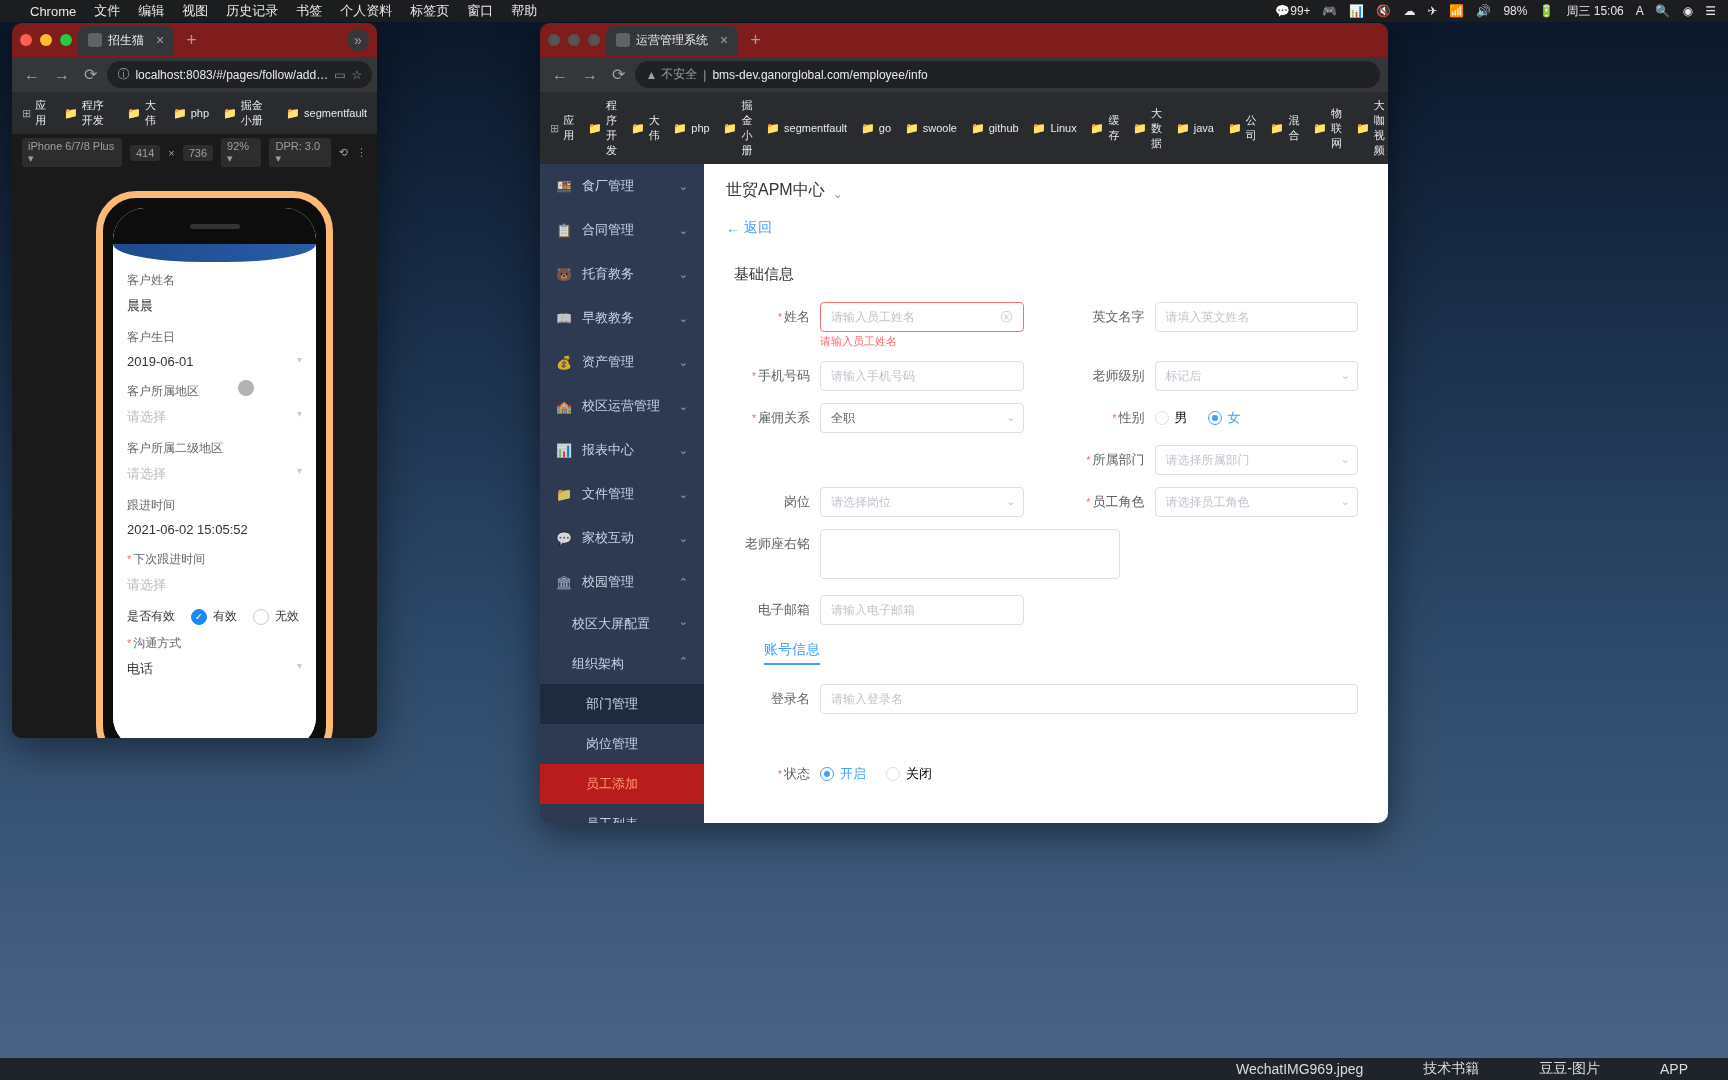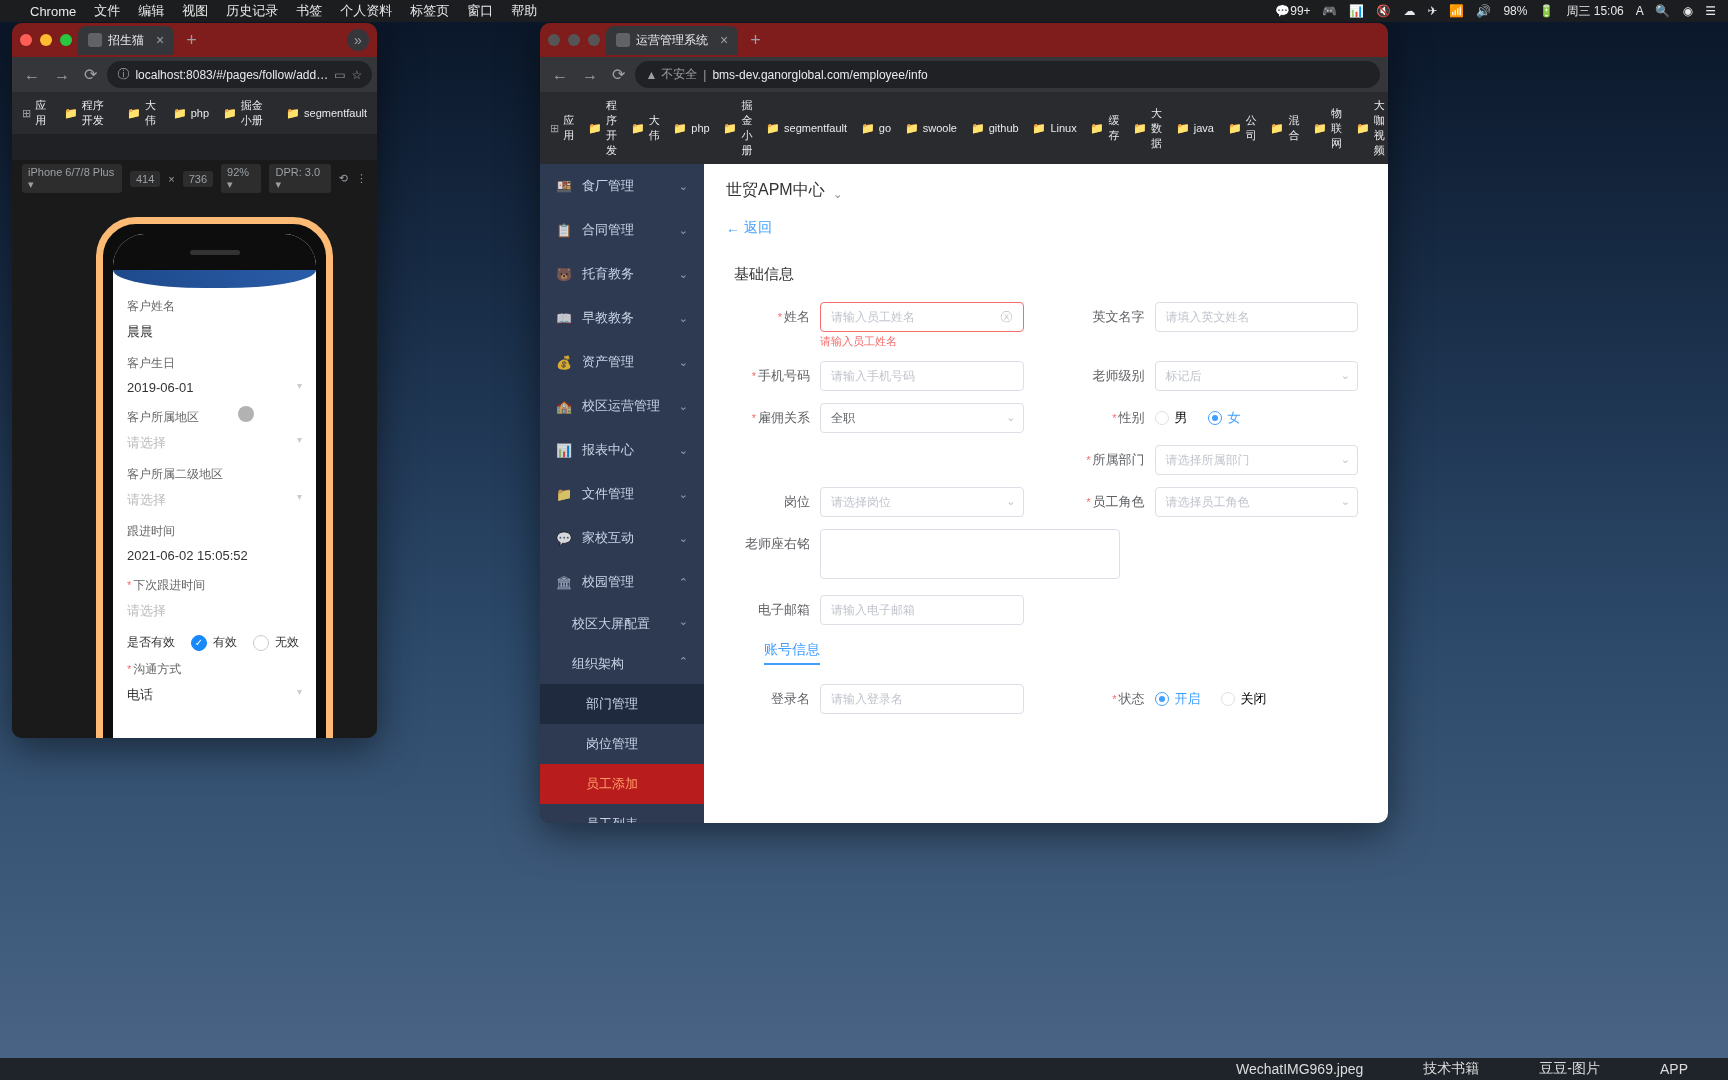--- a/index.html
+++ b/index.html
@@ -24,21 +24,21 @@
 .newtab { color: #9aa0a6; font-size: 18px; margin-left: 6px; padding: 0 6px; }
 .newshare { margin-left: auto; width: 22px; height:22px; border-radius: 50%; background:#35363a; color:#9aa0a6; display:flex; align-items:center; justify-content:center; font-size:14px;}
 .url-row { display: flex; align-items: center; padding: 4px 8px; background: #35363a; gap: 6px; }
 .nav-ico { color: #9aa0a6; font-size: 16px; padding: 4px; }
 .urlbar { flex: 1; background: #202124; border-radius: 14px; padding: 5px 10px; color: #e8eaed; font-size: 12px; display: flex; align-items: center; gap: 6px; }
 .url-ico { color: #9aa0a6; }
 .bookmarks { display: flex; gap: 14px; padding: 6px 10px; background: #2a2b2e; font-size: 11px; color: #e8eaed; align-items: center; }
 .bm { display: flex; align-items: center; gap: 4px; }
 .bm-ico { color: #9aa0a6; font-size: 11px; }
 
-.devbar { display: flex; align-items: center; gap: 8px; padding: 4px 10px; background: #1a1a1a; color: #9aa0a6; font-size: 11px; margin-top: 26px; }
+.devbar { display: flex; align-items: center; gap: 8px; padding: 4px 10px; background: #1a1a1a; color: #9aa0a6; font-size: 11px; }
 .devbar .dd { background: #2d2d2d; padding: 2px 6px; border-radius: 3px; }
 .devbar .dim { background: #2d2d2d; padding: 2px 6px; border-radius: 3px; }
 .devbar .x-dim { color:#9aa0a6; }
 
 .phone-area { background: #1a1a1a; padding: 20px 30px; height: 590px; display: flex; justify-content: center; }
 .phone { width: 237px; height: 575px; background: #0d0d0d; border-radius: 40px; padding: 10px; position: relative; border: 7px solid #fdba74; margin-left: 40px; }
 .phone-inner { width: 100%; height: 100%; background: #fff; border-radius: 32px; overflow: hidden; position: relative; }
 .phone-top { height: 36px; background: #0d0d0d; border-radius: 30px 30px 0 0; position: relative; display:flex; justify-content:center; align-items:center;}
 .speaker { width: 50px; height: 5px; background: #333; border-radius: 3px; }
 .form-wrap { height: calc(100% - 36px); overflow: hidden; background: #fff; }
@@ -549,21 +549,21 @@
               <div class="inp ph">
                 <span>请输入电子邮箱</span>
               </div>
             </div>
         </div>
         <div class="form-col"></div>
       </div>
 
       <div class="sub-tab"><span>账号信息</span></div>
 
-      <div class="form-row" style="margin-top:14px;">
+      <div class="form-row" style="margin-top:14px;flex-direction:column;">
         <div class="form-col">
           <div class="form-lbl">登录名</div>
           <div class="form-ctl">
               <div class="inp ph">
                 <span>请输入登录名</span>
               </div>
             </div>
         </div>
         <div class="form-col">
           <div class="form-lbl req">状态</div>

